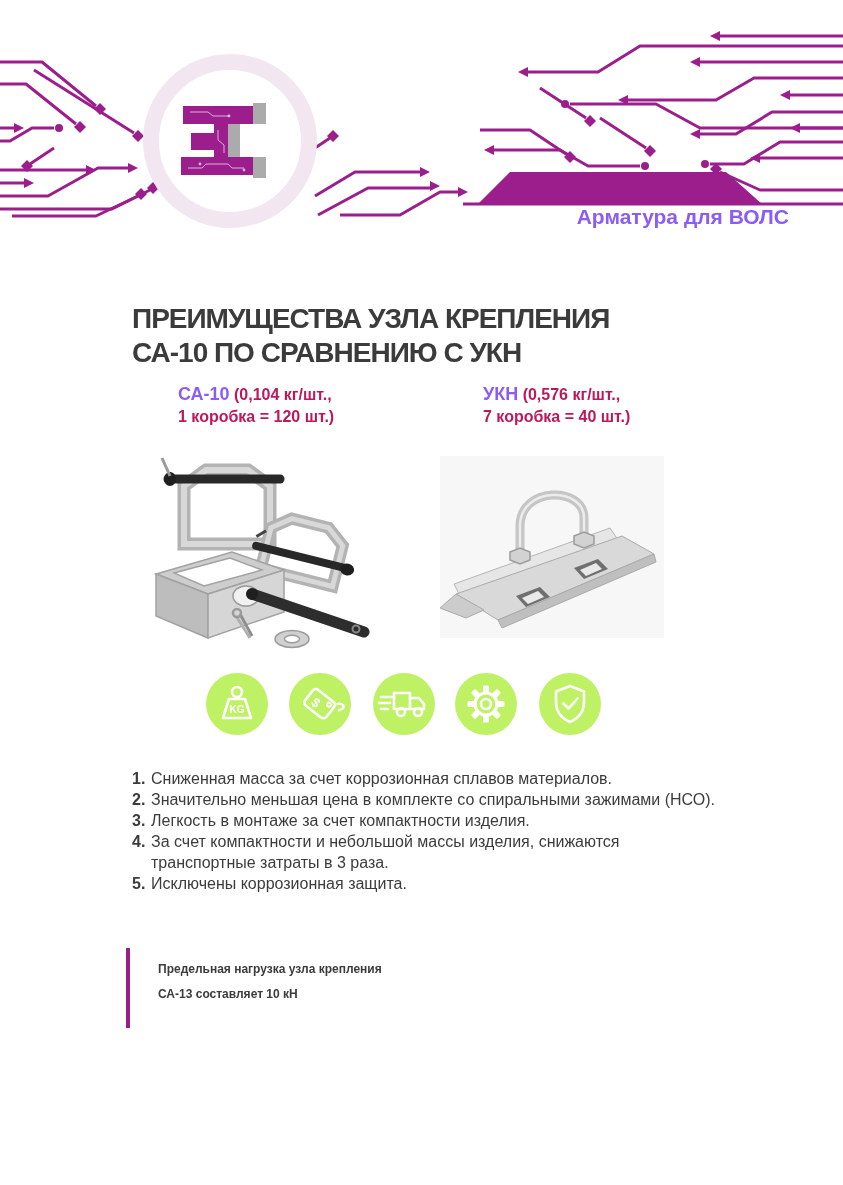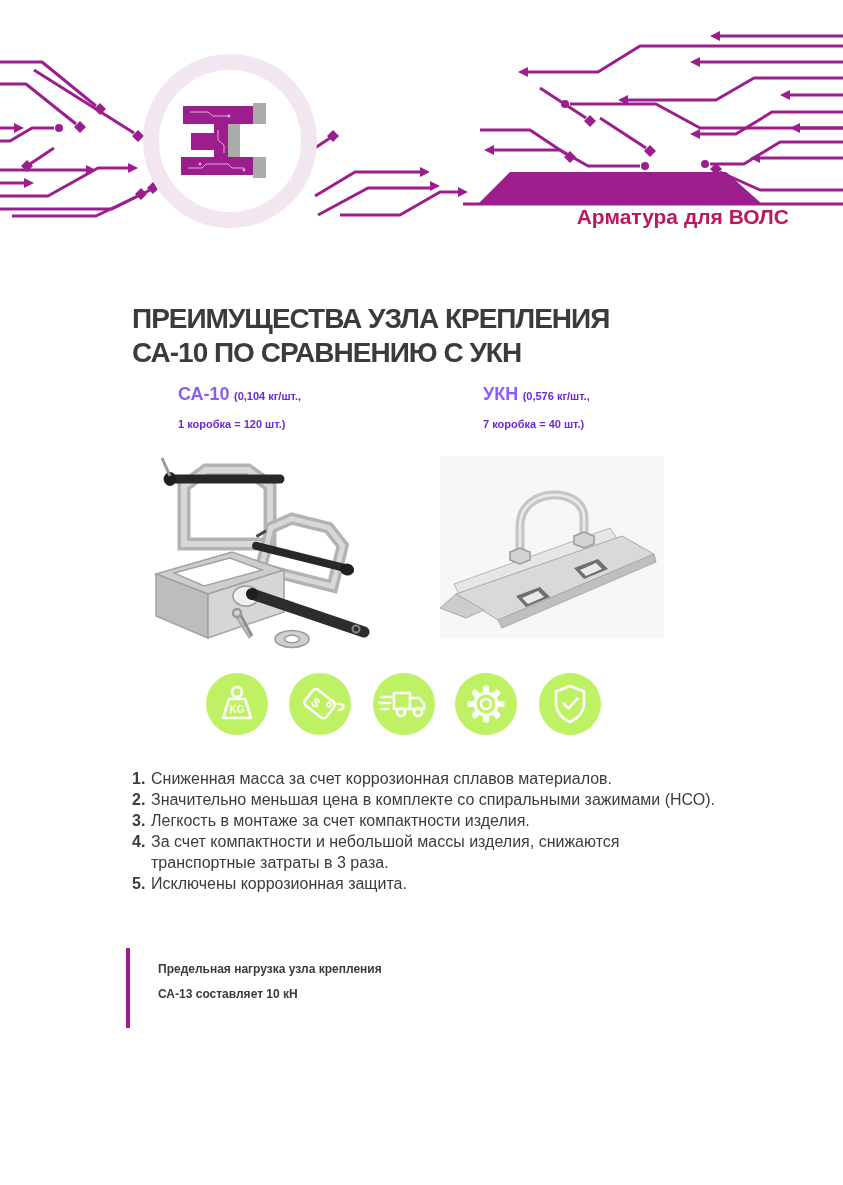--- a/index.html
+++ b/index.html
@@ -1,31 +1,31 @@
 <!DOCTYPE html>
 <html><head>
 <meta charset="utf-8">
 <style>
   html,body{margin:0;padding:0;background:#fff;}
   .page{position:relative;width:843px;height:1185px;background:#fff;overflow:hidden;
         font-family:"Liberation Sans","DejaVu Sans",sans-serif;}
   .abs{position:absolute;}
   
   .header-art{left:0;top:0;width:843px;height:250px;}
-  .tagline{top:205px;right:54px;font-size:21px;font-weight:bold;color:#be185d;}
+  .tagline{top:205px;right:54px;font-size:21px;font-weight:bold;color:#8b5cf6;}
   
   .title{left:132px;top:302px;font-size:28px;line-height:34px;font-weight:bold;
          color:#3B3B3B;letter-spacing:-1px;}
   
   .prod-head{top:384px;white-space:nowrap;}
   .prod-head.c1{left:178px;}
   .prod-head.c2{left:483px;}
   .pname{font-size:18px;font-weight:bold;color:#8b5cf6;text-align:right;}
-  .pspec{font-size:11px;font-weight:bold;color:#6d28d9;}
-  .prod-head .l2{margin-top:13px;}
+  .pspec{font-size:16px;font-weight:bold;color:#be185d;}
+  .prod-head .l2{margin-top:3px;}
   
   .photo-ca10{left:140px;top:446px;}
   .photo-ukn{left:432px;top:448px;}
   
   .fi{top:673px;width:62px;height:62px;border-radius:50%;background:#bef264;}
   .fi svg{display:block;}
   
   .advs{left:132px;top:768px;width:640px;font-size:16px;line-height:21px;color:#3C3C3C;}
   .adv-row{display:flex;}
   .adv-num{font-weight:bold;width:19px;flex:0 0 19px;}

